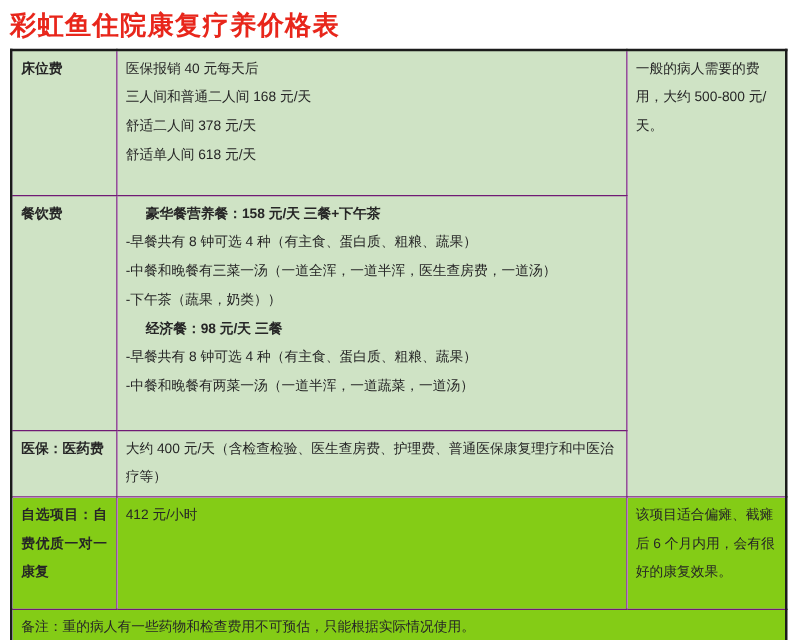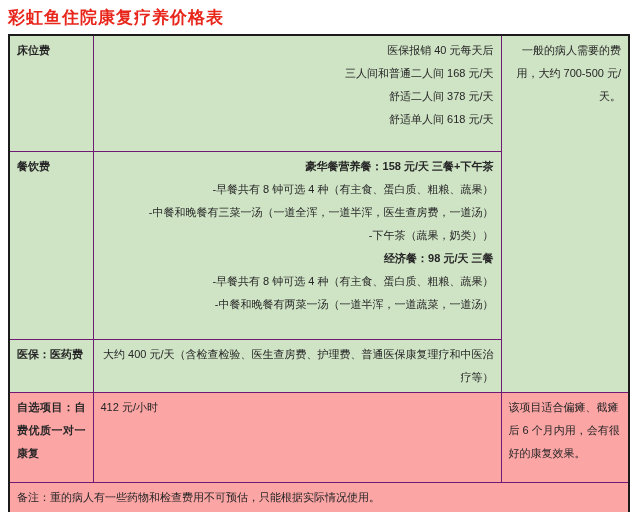--- a/index.html
+++ b/index.html
@@ -10,43 +10,43 @@
     font-family: "Liberation Sans", "DejaVu Sans", sans-serif;
     color: #262626;
   }
   .page {
     padding: 4px 5px 4px 8px;
     width: 621px;
   }
   .title {
     color: #e8261b;
     font-weight: bold;
-    font-size: 17px;
+    font-size: 21px;
     letter-spacing: 1px;
     padding: 2px 0 5px 0;
   }
   table.price-table {
     border-collapse: collapse;
     table-layout: fixed;
     width: 620px;
     border: 2px solid #1b1b1b;
   }
   table.price-table td {
     border: 1px solid #701a75;
     vertical-align: top;
     padding: 3px 7px;
     font-size: 11px;
     line-height: 23px;
     overflow: hidden;
   }
   col.c-label { width: 84px; }
   col.c-content { width: 408px; }
   col.c-note { width: 128px; }
-  .green  { background: #cfe3c5; text-align: right; }
-  .salmon { background: #fca5a5; }
+  .green  { background: #cfe3c5; }
+  .salmon { background: #84cc16; }
   .label {
     font-weight: bold;
     text-align: justify;
     padding: 3px 8px;
   }
   .bold { font-weight: bold; margin-left: 16px; }
   .note { line-height: 24px; }
   .footer-cell { line-height: 22px; padding: 3px 7px; }
   .r1 { height: 116px; }
   .r2 { height: 188px; }
@@ -70,21 +70,21 @@
 
     <tbody>
         <tr class="r1">
       <td class="green label">床位费</td>
       <td class="green">
         <div>医保报销 40 元每天后</div>
         <div>三人间和普通二人间 168 元/天</div>
         <div>舒适二人间  378 元/天</div>
         <div>舒适单人间  618 元/天</div>
       </td>
-      <td class="green note" rowspan="3">一般的病人需要的费用，大约 700-500 元/天。</td>
+      <td class="green note" rowspan="3">一般的病人需要的费用，大约 500-800 元/天。</td>
     </tr>
 
     <tr class="r2">
       <td class="green label">餐饮费</td>
       <td class="green">
         <div class="bold">豪华餐营养餐：158 元/天  三餐+下午茶</div>
         <div>-早餐共有 8 钟可选 4 种（有主食、蛋白质、粗粮、蔬果）</div>
         <div>-中餐和晚餐有三菜一汤（一道全浑，一道半浑，医生查房费，一道汤）</div>
         <div>-下午茶（蔬果，奶类））</div>
         <div class="bold">经济餐：98 元/天   三餐</div>

